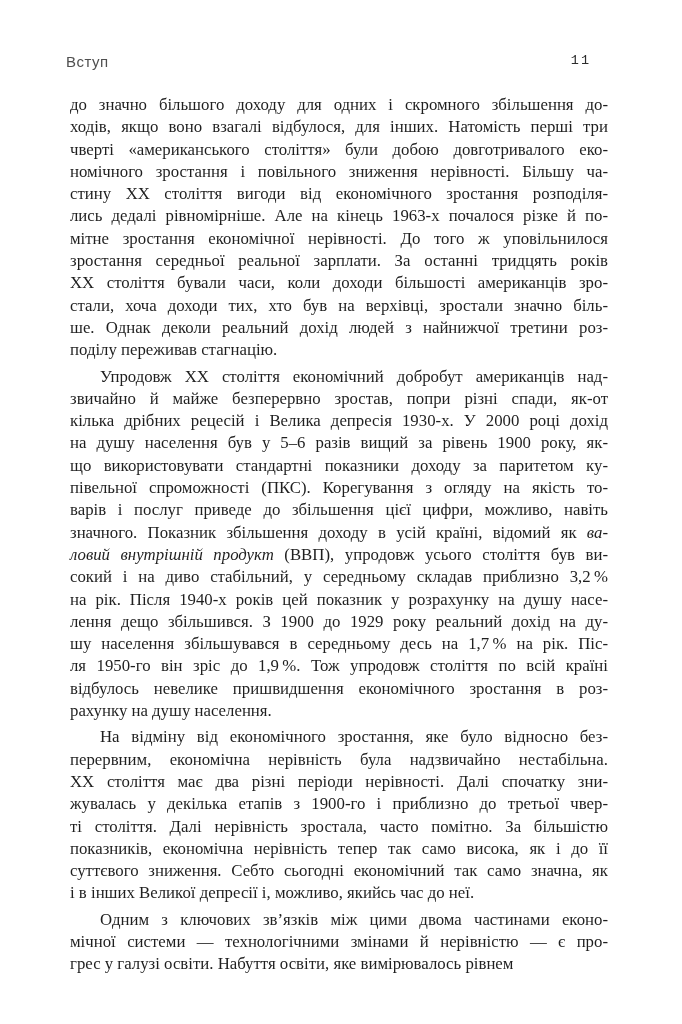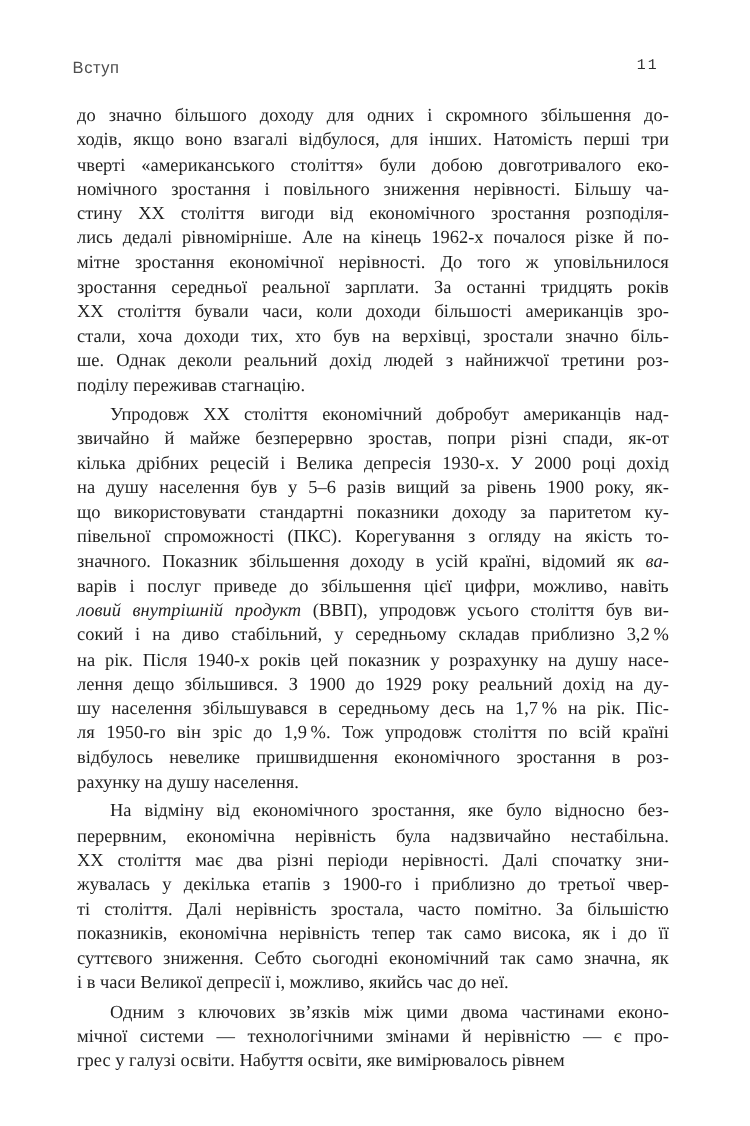--- a/index.html
+++ b/index.html
@@ -12,21 +12,21 @@
     width: 682px;
     height: 1024px;
     background: #ffffff;
     overflow: hidden;
     margin: 0;
   }
   .running-header {
     position: absolute;
     top: 53px;
     left: 66px;
-    right: 72px;
+    right: 80px;
     display: flex;
     justify-content: space-between;
     align-items: flex-start;
   }
   .section-title {
     font-family: "Liberation Sans", sans-serif;
     font-size: 15px;
     font-weight: 400;
     color: #4f4f4f;
     letter-spacing: 0.5px;
@@ -75,55 +75,55 @@
     <span class="section-title">Вступ</span>
     <span class="page-number">11</span>
   </div>
   <div class="body-text">
       <div class="paragraph">
         <div class="line">до значно більшого доходу для одних і скромного збільшення до-</div>
         <div class="line">ходів, якщо воно взагалі відбулося, для інших. Натомість перші три</div>
         <div class="line">чверті «американського століття» були добою довготривалого еко-</div>
         <div class="line">номічного зростання і повільного зниження нерівності. Більшу ча-</div>
         <div class="line">стину XX століття вигоди від економічного зростання розподіля-</div>
-        <div class="line">лись дедалі рівномірніше. Але на кінець 1962-х почалося різке й по-</div>
+        <div class="line">лись дедалі рівномірніше. Але на кінець 1963-х почалося різке й по-</div>
         <div class="line">мітне зростання економічної нерівності. До того ж уповільнилося</div>
         <div class="line">зростання середньої реальної зарплати. За останні тридцять років</div>
         <div class="line">XX століття бували часи, коли доходи більшості американців зро-</div>
         <div class="line">стали, хоча доходи тих, хто був на верхівці, зростали значно біль-</div>
         <div class="line">ше. Однак деколи реальний дохід людей з найнижчої третини роз-</div>
         <div class="line last">поділу переживав стагнацію.</div>
       </div>
       <div class="paragraph">
         <div class="line indent">Упродовж XX століття економічний добробут американців над-</div>
         <div class="line">звичайно й майже безперервно зростав, попри різні спади, як-от</div>
         <div class="line">кілька дрібних рецесій і Велика депресія 1930-х. У 2000 році дохід</div>
         <div class="line">на душу населення був у 5–6 разів вищий за рівень 1900 року, як-</div>
         <div class="line">що використовувати стандартні показники доходу за паритетом ку-</div>
         <div class="line">півельної спроможності (ПКС). Корегування з огляду на якість то-</div>
+        <div class="line">варів і послуг приведе до збільшення цієї цифри, можливо, навіть</div>
         <div class="line"><span>значного. Показник збільшення доходу в усій країні, відомий як </span><em>ва-</em></div>
-        <div class="line">варів і послуг приведе до збільшення цієї цифри, можливо, навіть</div>
         <div class="line"><em>ловий внутрішній продукт</em><span> (ВВП), упродовж усього століття був ви-</span></div>
         <div class="line">сокий і на диво стабільний, у середньому складав приблизно 3,2 %</div>
         <div class="line">на рік. Після 1940-х років цей показник у розрахунку на душу насе-</div>
         <div class="line">лення дещо збільшився. З 1900 до 1929 року реальний дохід на ду-</div>
         <div class="line">шу населення збільшувався в середньому десь на 1,7 % на рік. Піс-</div>
         <div class="line">ля 1950-го він зріс до 1,9 %. Тож упродовж століття по всій країні</div>
         <div class="line">відбулось невелике пришвидшення економічного зростання в роз-</div>
         <div class="line last">рахунку на душу населення.</div>
       </div>
       <div class="paragraph">
         <div class="line indent">На відміну від економічного зростання, яке було відносно без-</div>
         <div class="line">перервним, економічна нерівність була надзвичайно нестабільна.</div>
         <div class="line">XX століття має два різні періоди нерівності. Далі спочатку зни-</div>
         <div class="line">жувалась у декілька етапів з 1900-го і приблизно до третьої чвер-</div>
         <div class="line">ті століття. Далі нерівність зростала, часто помітно. За більшістю</div>
         <div class="line">показників, економічна нерівність тепер так само висока, як і до її</div>
         <div class="line">суттєвого зниження. Себто сьогодні економічний так само значна, як</div>
-        <div class="line last">і в часи Великої депресії і, можливо, якийсь час до неї.</div>
+        <div class="line last">і в інших Великої депресії і, можливо, якийсь час до неї.</div>
       </div>
       <div class="paragraph">
         <div class="line indent">Одним з ключових зв’язків між цими двома частинами еконо-</div>
         <div class="line">мічної системи — технологічними змінами й нерівністю — є про-</div>
         <div class="line last">грес у галузі освіти. Набуття освіти, яке вимірювалось рівнем</div>
       </div>
     </div>
 </div>
 
 </body></html>

